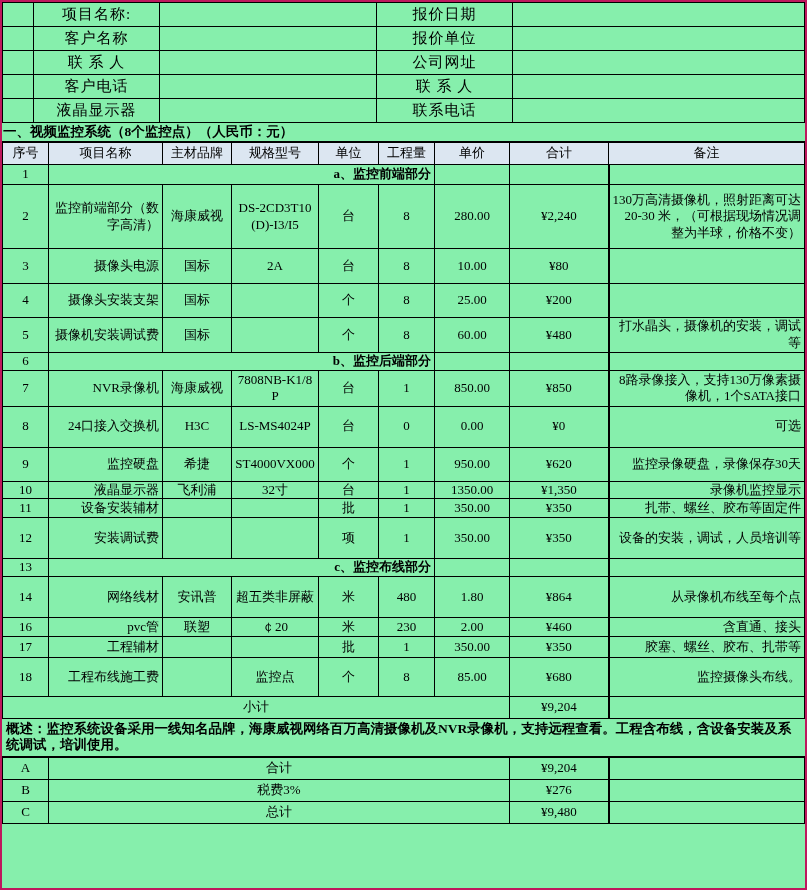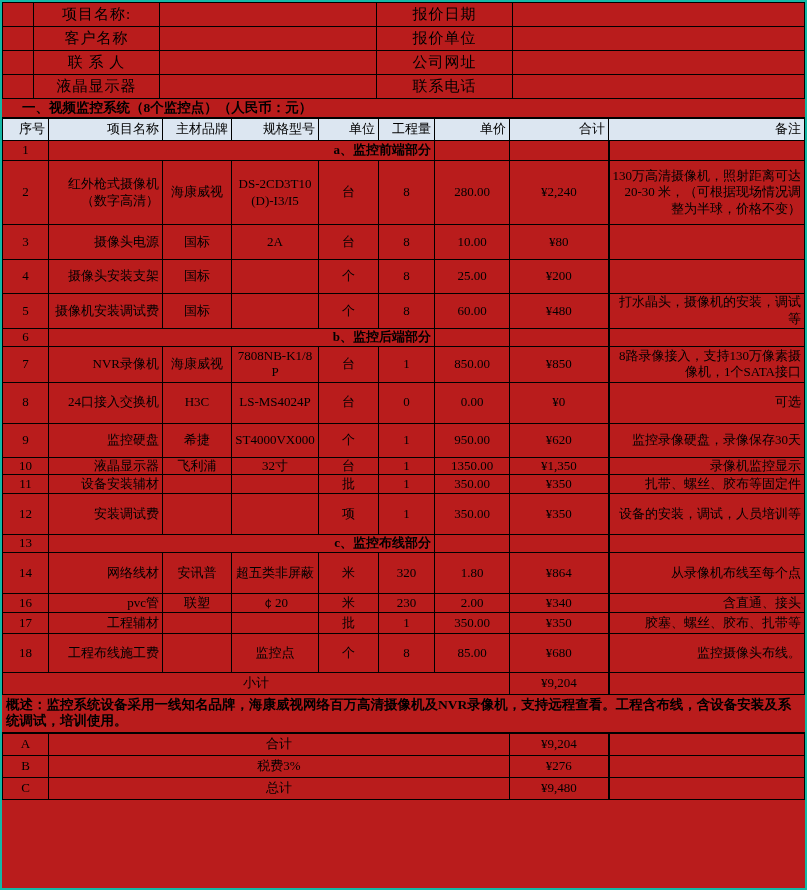--- a/index.html
+++ b/index.html
@@ -5,48 +5,48 @@
   html,body{margin:0;padding:0;background:#fff;}
   body{
     width:807px;height:890px;
     font-family:"Liberation Serif","DejaVu Serif",serif;
     color:#000;
     -webkit-font-smoothing:antialiased;
   }
   .sheet{
     box-sizing:border-box;
     width:807px;min-height:890px;
-    border:2px solid #14b8a6;
-    background:#b91c1c;
+    border:2px solid #be185d;
+    background:#86efac;
   }
   table{border-collapse:collapse;width:100%;table-layout:fixed;}
   td,th{
     border:1px solid #000;
     padding:0 3px;
     font-size:13px;
     overflow:hidden;
     vertical-align:middle;
     word-break:break-all;
     line-height:1.28;
   }
   
   .info td{font-size:15px;height:23px;}
   .info .lbl{text-align:center;letter-spacing:1px;}
   
   .titlebar{
     border-bottom:1px solid #000;
     font-weight:bold;
     font-size:13.5px;
-    padding:1px 4px 2px 20px;
+    padding:1px 4px 2px 1px;
     line-height:15px;
   }
   
   .main thead td{
     background:#dce6f1;
-    text-align:right;
+    text-align:center;
     height:21px;
   }
   .c{text-align:center;}
   .l{text-align:right;}
   .sec{font-weight:bold;}
   .bl2{border-left-width:2px;}
   
   .note{
     border-bottom:1px solid #000;
     font-size:13.5px;
@@ -85,20 +85,27 @@
           <td class="lbl">客户名称</td>
           <td></td>
           <td class="lbl">报价单位</td>
           <td></td>
         </tr>
         <tr style="height: 23px;">
           <td></td>
           <td class="lbl">联 系 人</td>
           <td></td>
           <td class="lbl">公司网址</td>
+          <td></td>
+        </tr>
+        <tr style="height: 23px;">
+          <td></td>
+          <td class="lbl">客户电话</td>
+          <td></td>
+          <td class="lbl">联 系 人</td>
           <td></td>
         </tr>
         <tr style="height: 23px;">
           <td></td>
           <td class="lbl">液晶显示器</td>
           <td></td>
           <td class="lbl">联系电话</td>
           <td></td>
         </tr>
       </tbody>
@@ -134,21 +141,21 @@
     <tbody id="main-body">
         <tr style="height: 20px;">
           <td class="c">1</td>
           <td class="l sec" colspan="5">a、监控前端部分</td>
           <td></td>
           <td></td>
           <td class="bl2"></td>
         </tr>
         <tr style="height: 64px;">
           <td class="c">2</td>
-          <td class="l">红外枪式摄像机（数字高清）</td>
+          <td class="l">监控前端部分（数字高清）</td>
           <td class="c">海康威视</td>
           <td class="c">DS-2CD3T10(D)-I3/I5</td>
           <td class="c">台</td>
           <td class="c">8</td>
           <td class="c">280.00</td>
           <td class="c">¥2,240</td>
           <td class="l bl2">130万高清摄像机，照射距离可达20-30 米，（可根据现场情况调整为半球，价格不变）</td>
         </tr>
         <tr style="height: 35px;">
           <td class="c">3</td>
@@ -262,34 +269,34 @@
           <td></td>
           <td></td>
           <td class="bl2"></td>
         </tr>
         <tr style="height: 41px;">
           <td class="c">14</td>
           <td class="l">网络线材</td>
           <td class="c">安讯普</td>
           <td class="c">超五类非屏蔽</td>
           <td class="c">米</td>
-          <td class="c">320</td>
+          <td class="c">480</td>
           <td class="c">1.80</td>
           <td class="c">¥864</td>
           <td class="l bl2">从录像机布线至每个点</td>
         </tr>
         <tr style="height: 19px;">
           <td class="c">16</td>
           <td class="l">pvc管</td>
           <td class="c">联塑</td>
           <td class="c">￠20</td>
           <td class="c">米</td>
           <td class="c">230</td>
           <td class="c">2.00</td>
-          <td class="c">¥340</td>
+          <td class="c">¥460</td>
           <td class="l bl2">含直通、接头</td>
         </tr>
         <tr style="height: 21px;">
           <td class="c">17</td>
           <td class="l">工程辅材</td>
           <td class="c"></td>
           <td class="c"></td>
           <td class="c">批</td>
           <td class="c">1</td>
           <td class="c">350.00</td>

